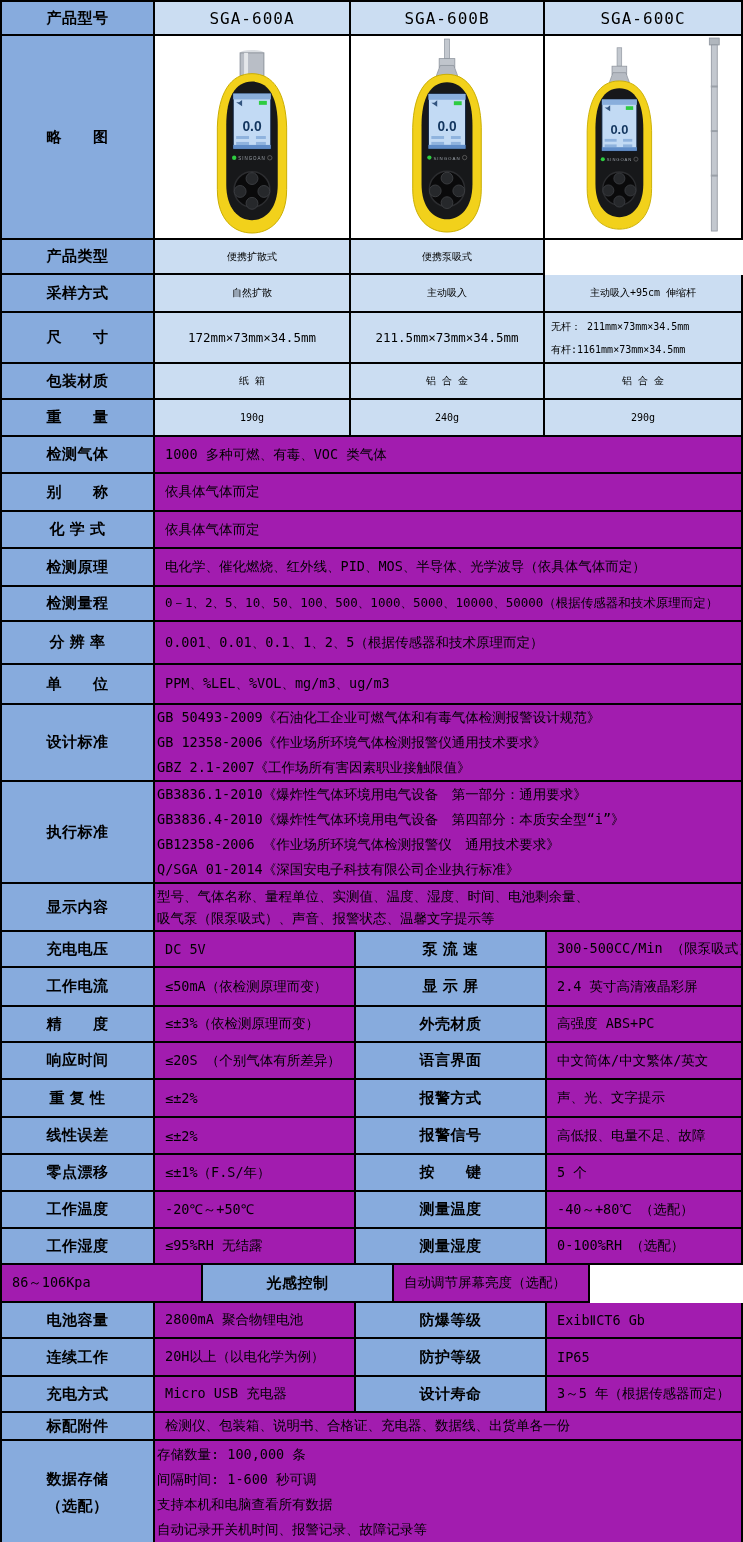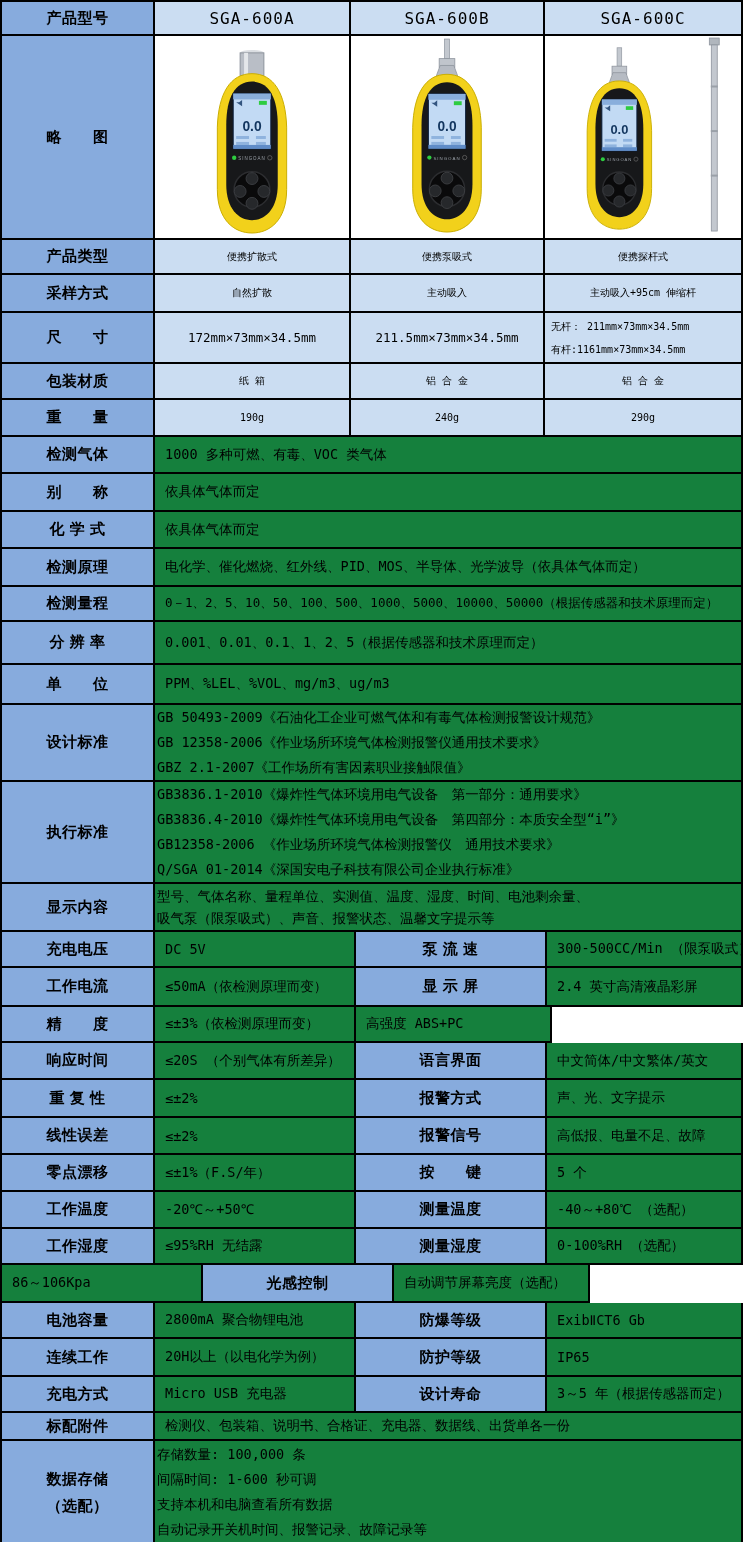--- a/index.html
+++ b/index.html
@@ -21,21 +21,21 @@
   .w-full{flex:0 0 588px;}
   .w-v1{flex:0 0 201px;}
   .w-l2{flex:0 0 191px;}
   .w-v2{flex:0 0 196px;}
 
   .lbl{
     background:#87ABDD;justify-content:center;text-align:right;
     font-weight:bold;font-size:15px;letter-spacing:.5px;
   }
   .val{
-    background:#15803d;justify-content:flex-start;padding:0 10px;
+    background:#a21caf;justify-content:flex-start;padding:0 10px;
     font-family:"DejaVu Sans Mono","Liberation Sans",sans-serif;
     font-size:13.5px;white-space:nowrap;
   }
   .cval{
     background:#CBDDF2;justify-content:center;text-align:center;padding:0 4px;
     font-family:"DejaVu Sans Mono","Liberation Sans",sans-serif;
     font-size:10px;white-space:nowrap;
   }
   .model{font-size:16px;letter-spacing:1px;}
   .img{background:#fff;justify-content:center;padding:0;}
@@ -149,21 +149,20 @@
           <rect x="167.5" y="95" width="7" height="2" fill="#9aa0a8"></rect>
           <rect x="167.5" y="140" width="7" height="2" fill="#9aa0a8"></rect>
       </svg>
     </div>
   </div>
 
   <div class="row" style="height:35px">
     <div class="cell lbl w-lbl">产品类型</div>
     <div class="cell cval w-a">便携扩散式</div>
     <div class="cell cval w-b">便携泵吸式</div>
-    <div class="cell cval w-c">便携探杆式</div>
   </div>
 
   <div class="row" style="height:38px">
     <div class="cell lbl w-lbl">采样方式</div>
     <div class="cell cval w-a">自然扩散</div>
     <div class="cell cval w-b">主动吸入</div>
     <div class="cell cval w-c">主动吸入+95cm 伸缩杆</div>
   </div>
 
   <div class="row" style="height:51px">
@@ -260,20 +259,21 @@
   </div>
   <div class="row" style="height:39px">
     <div class="cell lbl w-lbl">工作电流</div>
     <div class="cell val w-v1">≤50mA（依检测原理而变）</div>
     <div class="cell lbl w-l2">显 示 屏</div>
     <div class="cell val w-v2">2.4 英寸高清液晶彩屏</div>
   </div>
   <div class="row" style="height:36px">
     <div class="cell lbl w-lbl">精　　度</div>
     <div class="cell val w-v1">≤±3%（依检测原理而变）</div>
+    <div class="cell lbl w-l2">外壳材质</div>
     <div class="cell val w-v2">高强度 ABS+PC</div>
   </div>
   <div class="row" style="height:37px">
     <div class="cell lbl w-lbl">响应时间</div>
     <div class="cell val w-v1">≤20S （个别气体有所差异）</div>
     <div class="cell lbl w-l2">语言界面</div>
     <div class="cell val w-v2">中文简体/中文繁体/英文</div>
   </div>
   <div class="row" style="height:38px">
     <div class="cell lbl w-lbl">重 复 性</div>

